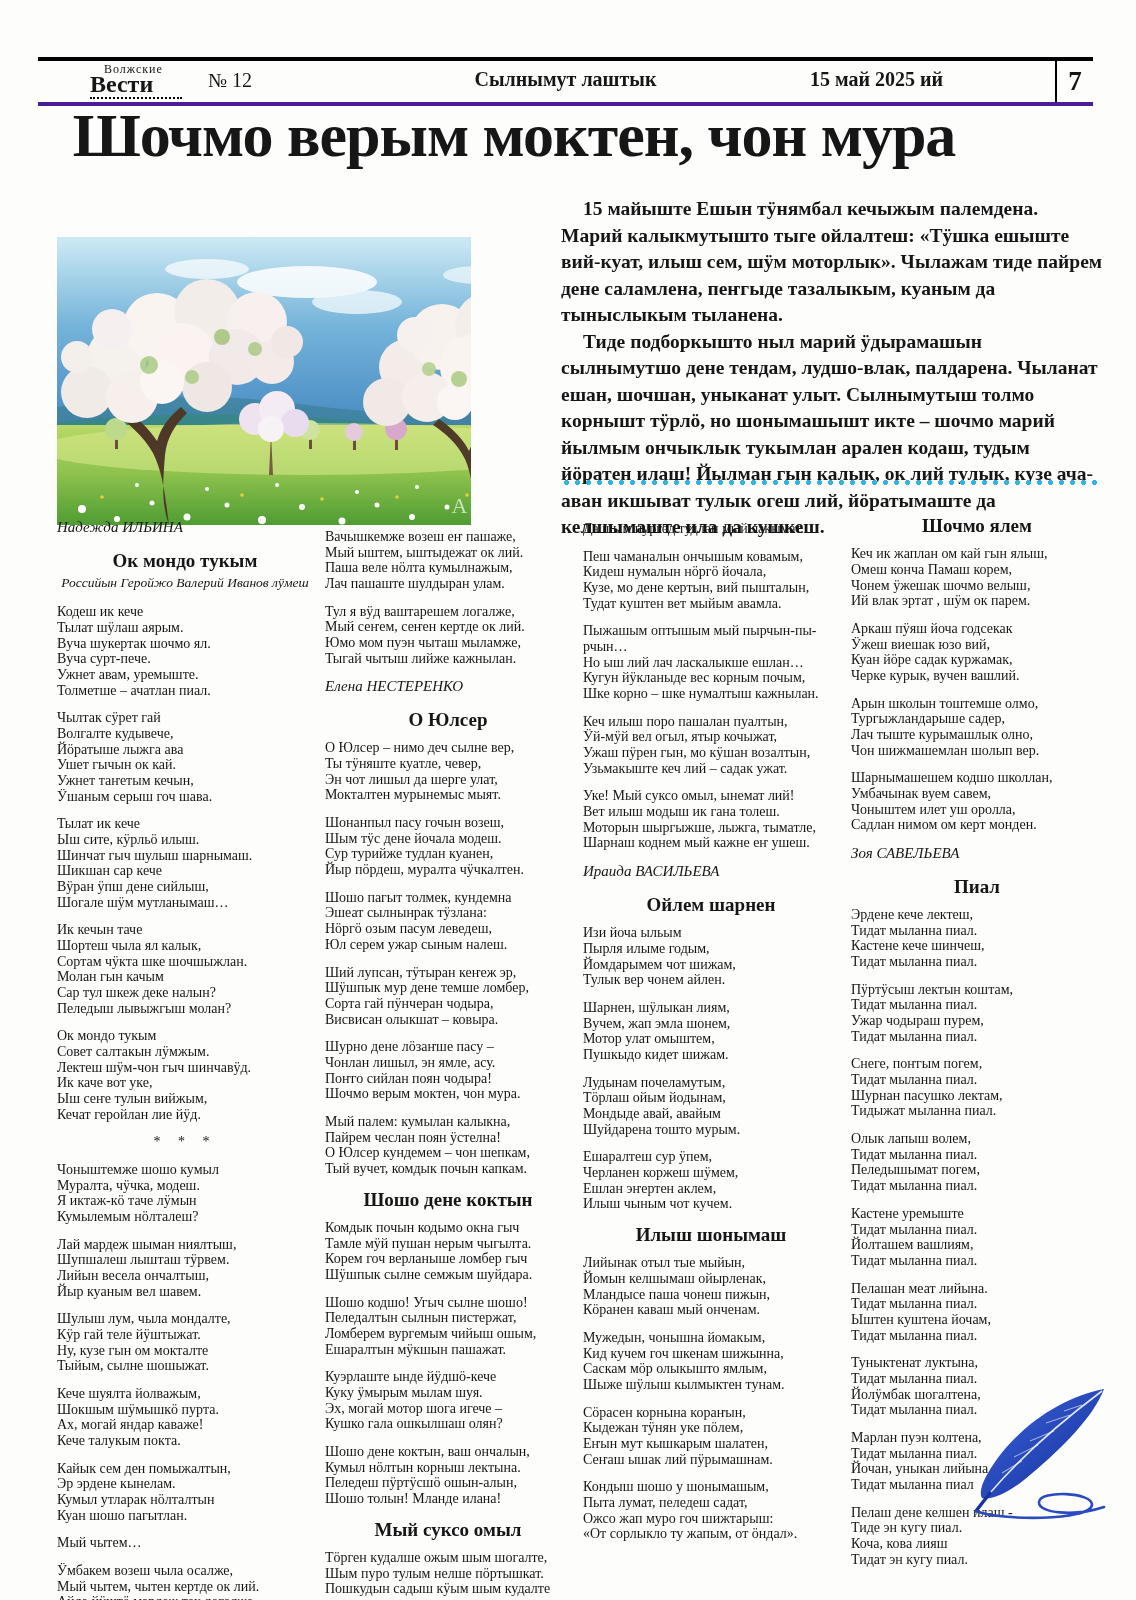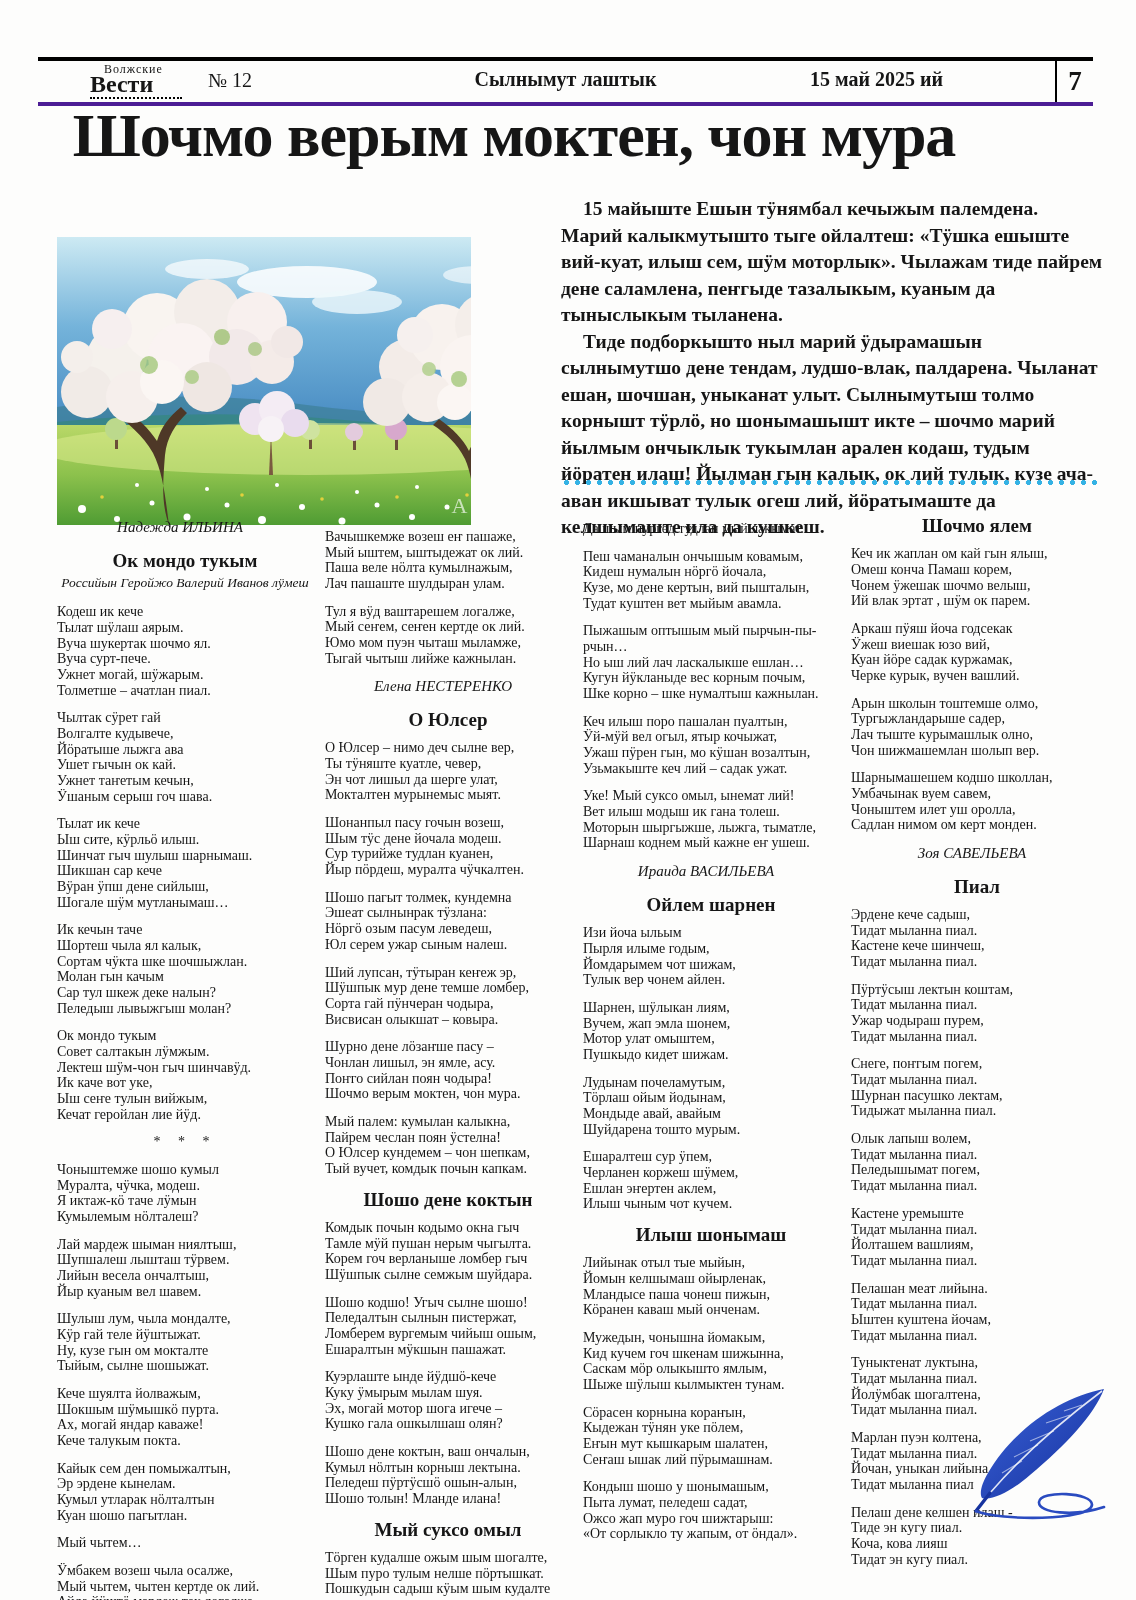--- a/index.html
+++ b/index.html
@@ -47,21 +47,21 @@
     position:absolute;left:57px;top:505px;width:1046px;
     display:flex;justify-content:space-between;
   }
   .col{font-size:14px;line-height:1.12;}
   .col:nth-child(1){width:256px;padding-top:10px;}
   .col:nth-child(2){width:246px;padding-top:24px;}
   .col:nth-child(3){width:256px;padding-top:16px;}
   .col:nth-child(4){width:252px;padding-top:6px;}
   .stanza{margin:0 0 12px 0;}
   .vline{white-space:nowrap;}
-  .author{font-style:italic;text-align:center;font-size:15px;margin:4px 10px 14px 0;}
+  .author{font-style:italic;text-align:left;font-size:15px;margin:4px 10px 14px 0;}
   .ptitle{font-weight:bold;text-align:center;font-size:19px;margin:4px 0 10px 0;}
   .subtitle{font-style:italic;text-align:center;font-size:13.5px;margin:-6px 0 14px 0;}
   .separator{text-align:center;letter-spacing:7px;margin:2px 0 12px 0;font-size:14px;}
   
   .quill{position:absolute;left:942px;top:1383px;width:170px;height:145px;}
 </style>
 </head>
 <body>
 
 <div class="masthead">
@@ -208,21 +208,21 @@
 <div class="cols">
     <div class="col">
       <div class="author">Надежда ИЛЬИНА</div>
       <div class="ptitle">Ок мондо тукым</div>
       <div class="subtitle">Российын Геройжо Валерий Иванов лӱмеш</div>
       <div class="stanza">
         <div class="vline">Кодеш ик кече</div>
         <div class="vline">Тылат шӱлаш аярым.</div>
         <div class="vline">Вуча шукертак шочмо ял.</div>
         <div class="vline">Вуча сурт-пече.</div>
-        <div class="vline">Ужнет могай, шӱжарым.</div>
+        <div class="vline">Ужнет авам, уремыште.</div>
         <div class="vline">Толметше – ачатлан пиал.</div>
       </div>
       <div class="stanza">
         <div class="vline">Чылтак сӱрет гай</div>
         <div class="vline">Волгалте кудывече,</div>
         <div class="vline">Йӧратыше лыжга ава</div>
         <div class="vline">Ушет гычын ок кай.</div>
         <div class="vline">Ужнет таҥетым кечын,</div>
         <div class="vline">Ӱшаным серыш гоч шава.</div>
       </div>
@@ -476,21 +476,21 @@
       </div>
       <div class="stanza">
         <div class="vline">Шарнымашешем кодшо школлан,</div>
         <div class="vline">Умбачынак вуем савем,</div>
         <div class="vline">Чоныштем илет уш оролла,</div>
         <div class="vline">Садлан нимом ом керт монден.</div>
       </div>
       <div class="author">Зоя САВЕЛЬЕВА</div>
       <div class="ptitle">Пиал</div>
       <div class="stanza">
-        <div class="vline">Эрдене кече садыш,</div>
+        <div class="vline">Эрдене кече лектеш,</div>
         <div class="vline">Тидат мыланна пиал.</div>
         <div class="vline">Кастене кече шинчеш,</div>
         <div class="vline">Тидат мыланна пиал.</div>
       </div>
       <div class="stanza">
         <div class="vline">Пӱртӱсыш лектын коштам,</div>
         <div class="vline">Тидат мыланна пиал.</div>
         <div class="vline">Ужар чодыраш пурем,</div>
         <div class="vline">Тидат мыланна пиал.</div>
       </div>

